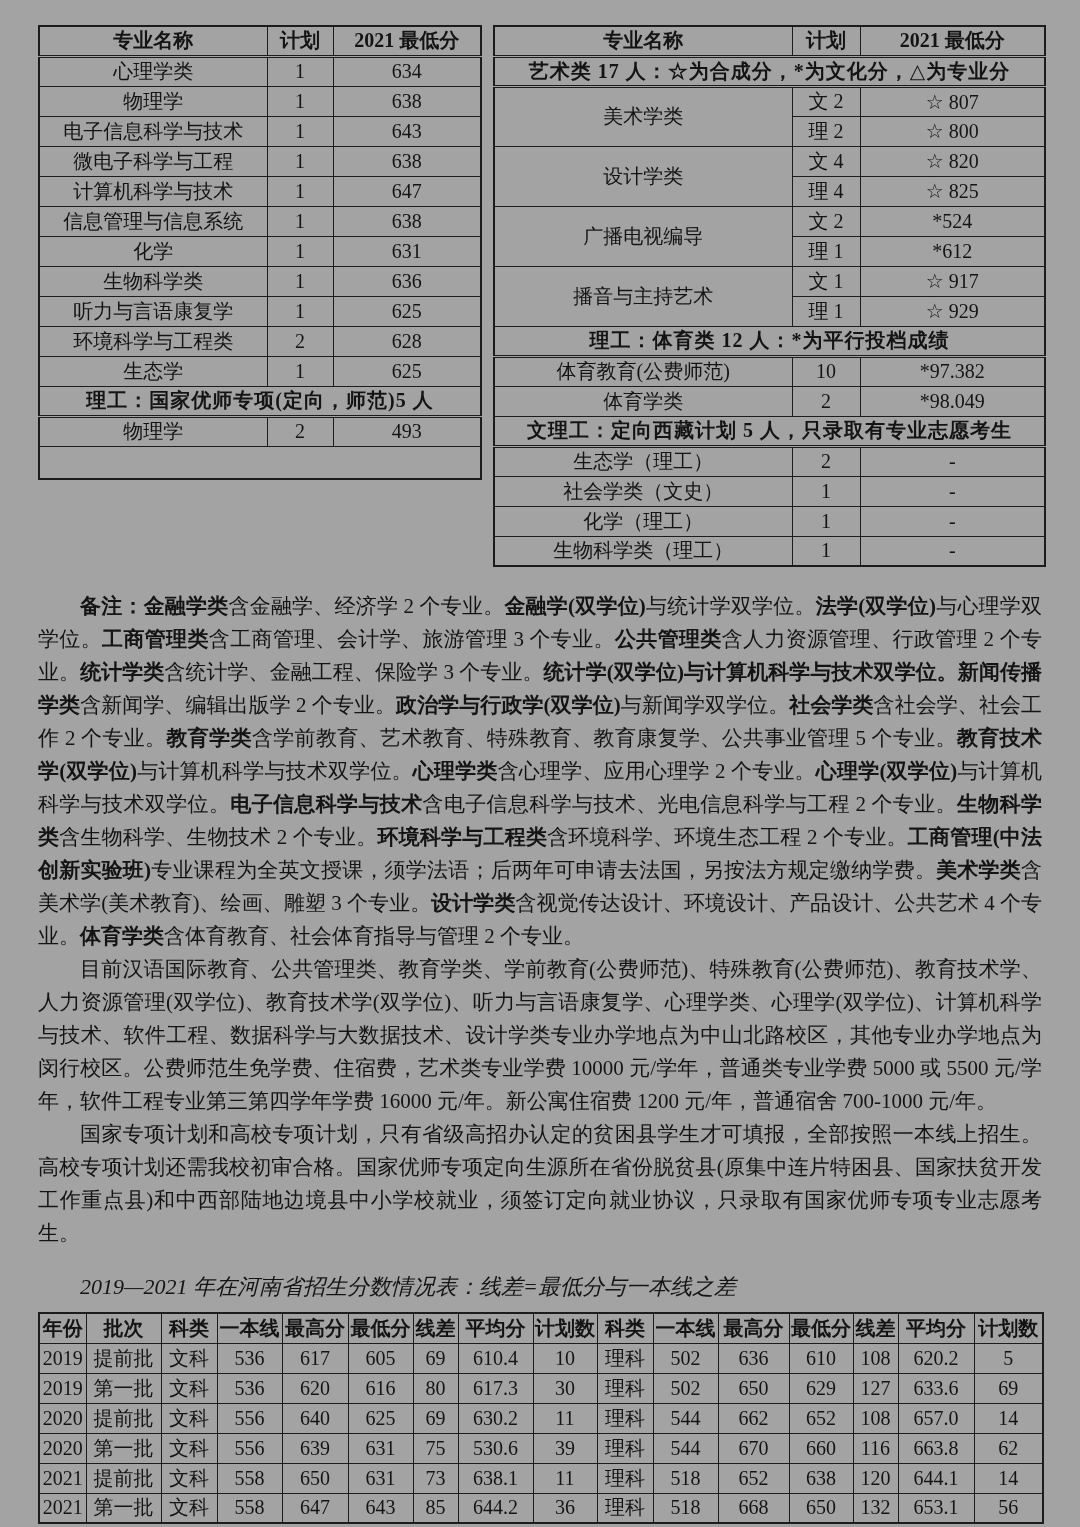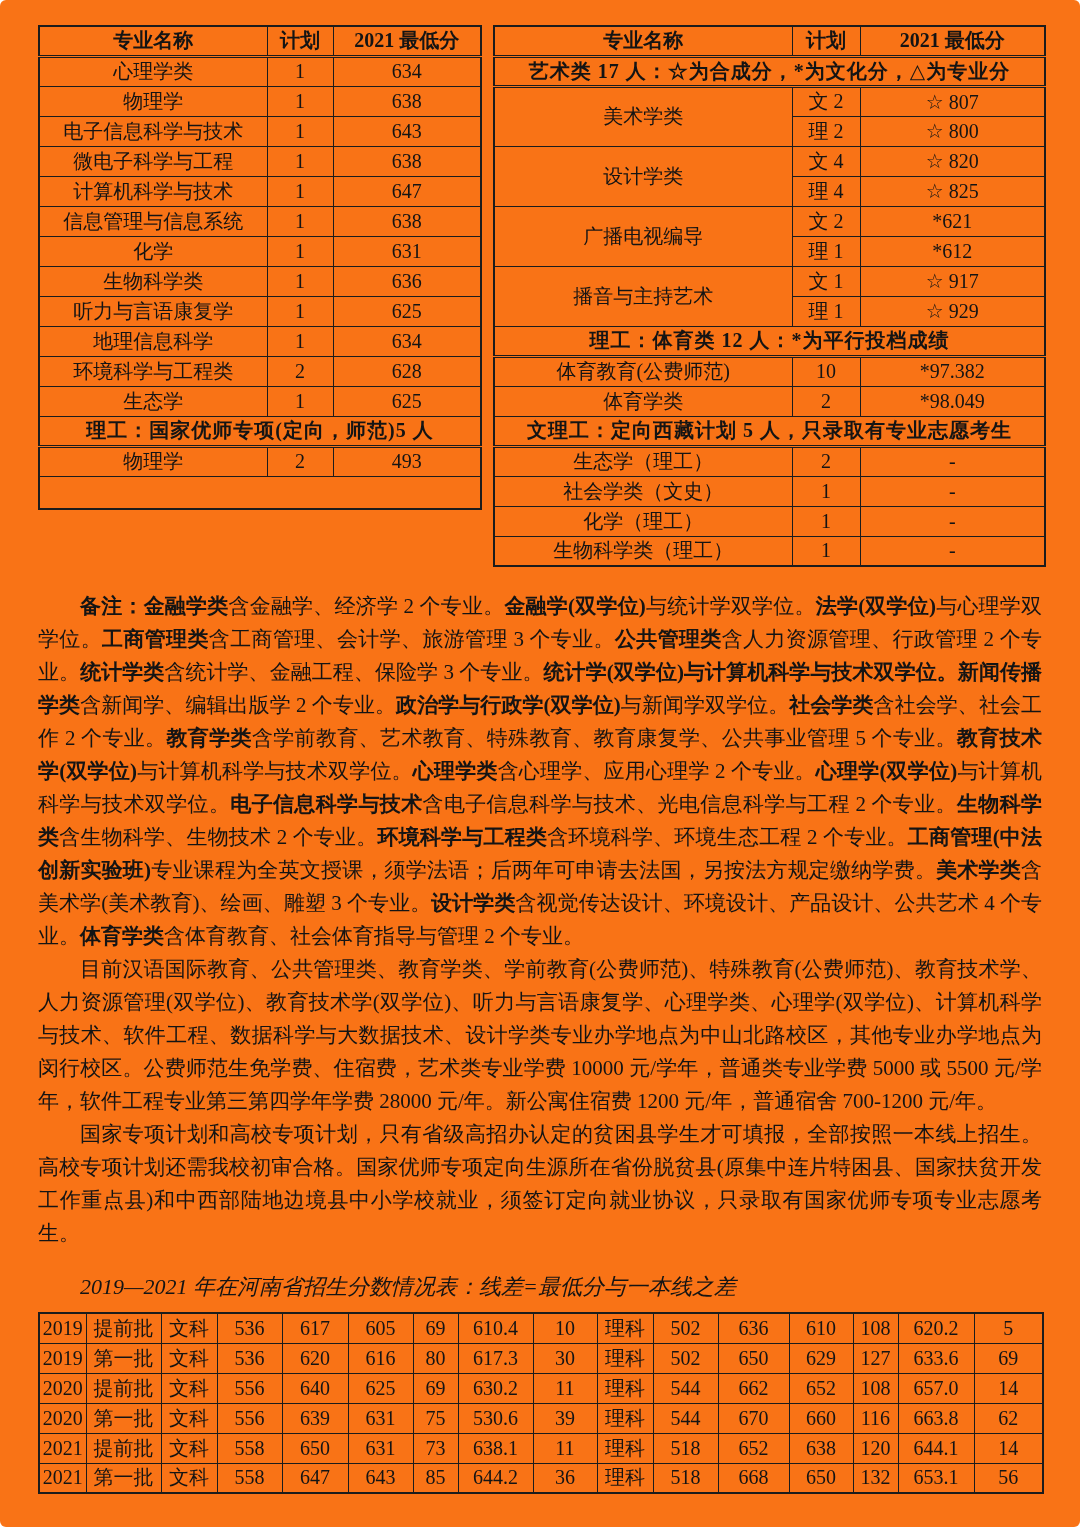--- a/index.html
+++ b/index.html
@@ -1,23 +1,22 @@
 <!DOCTYPE html>
 <html><head>
 <meta charset="utf-8">
 <style>
   * { box-sizing: border-box; }
   html, body { margin: 0; padding: 0; background: #ffffff; }
   .page {
     width: 1080px; height: 1527px;
-    background: #f97316;
+    background: #a3a3a3;
     padding: 25px 38px 0 38px;
     font-family: "Liberation Serif", "DejaVu Serif", serif;
     color: #141414;
-    border-radius: 6px;
   }
   .tables-row { display: flex; gap: 11px; align-items: flex-start; }
   table { border-collapse: collapse; table-layout: fixed; }
   .scoretab { border: 2px solid #1c1c1c; }
   .scoretab th, .scoretab td {
     border: 1px solid #1c1c1c;
     text-align: center; vertical-align: middle;
     height: 30px; font-size: 20px; padding: 0 2px;
     font-weight: normal; overflow: hidden; white-space: nowrap;
   }
@@ -98,25 +97,20 @@
             <td>生物科学类</td>
             <td>1</td>
             <td>636</td>
           </tr>
           <tr>
             <td>听力与言语康复学</td>
             <td>1</td>
             <td>625</td>
           </tr>
           <tr>
-            <td>地理信息科学</td>
-            <td>1</td>
-            <td>634</td>
-          </tr>
-          <tr>
             <td>环境科学与工程类</td>
             <td>2</td>
             <td>628</td>
           </tr>
           <tr>
             <td>生态学</td>
             <td>1</td>
             <td>625</td>
           </tr>
           <tr class="section">
@@ -162,21 +156,21 @@
             <td>文 4</td>
             <td>☆ 820</td>
           </tr>
           <tr>
             <td>理 4</td>
             <td>☆ 825</td>
           </tr>
           <tr>
             <td rowspan="2">广播电视编导</td>
             <td>文 2</td>
-            <td>*621</td>
+            <td>*524</td>
           </tr>
           <tr>
             <td>理 1</td>
             <td>*612</td>
           </tr>
           <tr>
             <td rowspan="2">播音与主持艺术</td>
             <td>文 1</td>
             <td>☆ 917</td>
           </tr>
@@ -219,21 +213,21 @@
             <td>生物科学类（理工）</td>
             <td>1</td>
             <td>-</td>
           </tr>
         </tbody>
     </table>
   </div>
 
   <div class="notes" id="notes">
       <p><b>备注：</b><b>金融学类</b><span>含金融学、经济学 2 个专业。</span><b>金融学(双学位)</b><span>与统计学双学位。</span><b>法学(双学位)</b><span>与心理学双学位。</span><b>工商管理类</b><span>含工商管理、会计学、旅游管理 3 个专业。</span><b>公共管理类</b><span>含人力资源管理、行政管理 2 个专业。</span><b>统计学类</b><span>含统计学、金融工程、保险学 3 个专业。</span><b>统计学(双学位)与计算机科学与技术双学位。</b><b>新闻传播学类</b><span>含新闻学、编辑出版学 2 个专业。</span><b>政治学与行政学(双学位)</b><span>与新闻学双学位。</span><b>社会学类</b><span>含社会学、社会工作 2 个专业。</span><b>教育学类</b><span>含学前教育、艺术教育、特殊教育、教育康复学、公共事业管理 5 个专业。</span><b>教育技术学(双学位)</b><span>与计算机科学与技术双学位。</span><b>心理学类</b><span>含心理学、应用心理学 2 个专业。</span><b>心理学(双学位)</b><span>与计算机科学与技术双学位。</span><b>电子信息科学与技术</b><span>含电子信息科学与技术、光电信息科学与工程 2 个专业。</span><b>生物科学类</b><span>含生物科学、生物技术 2 个专业。</span><b>环境科学与工程类</b><span>含环境科学、环境生态工程 2 个专业。</span><b>工商管理(中法创新实验班)</b><span>专业课程为全英文授课，须学法语；后两年可申请去法国，另按法方规定缴纳学费。</span><b>美术学类</b><span>含美术学(美术教育)、绘画、雕塑 3 个专业。</span><b>设计学类</b><span>含视觉传达设计、环境设计、产品设计、公共艺术 4 个专业。</span><b>体育学类</b><span>含体育教育、社会体育指导与管理 2 个专业。</span></p>
-      <p><span>目前汉语国际教育、公共管理类、教育学类、学前教育(公费师范)、特殊教育(公费师范)、教育技术学、人力资源管理(双学位)、教育技术学(双学位)、听力与言语康复学、心理学类、心理学(双学位)、计算机科学与技术、软件工程、数据科学与大数据技术、设计学类专业办学地点为中山北路校区，其他专业办学地点为闵行校区。公费师范生免学费、住宿费，艺术类专业学费 10000 元/学年，普通类专业学费 5000 或 5500 元/学年，软件工程专业第三第四学年学费 28000 元/年。新公寓住宿费 1200 元/年，普通宿舍 700-1200 元/年。</span></p>
+      <p><span>目前汉语国际教育、公共管理类、教育学类、学前教育(公费师范)、特殊教育(公费师范)、教育技术学、人力资源管理(双学位)、教育技术学(双学位)、听力与言语康复学、心理学类、心理学(双学位)、计算机科学与技术、软件工程、数据科学与大数据技术、设计学类专业办学地点为中山北路校区，其他专业办学地点为闵行校区。公费师范生免学费、住宿费，艺术类专业学费 10000 元/学年，普通类专业学费 5000 或 5500 元/学年，软件工程专业第三第四学年学费 16000 元/年。新公寓住宿费 1200 元/年，普通宿舍 700-1000 元/年。</span></p>
       <p><span>国家专项计划和高校专项计划，只有省级高招办认定的贫困县学生才可填报，全部按照一本线上招生。高校专项计划还需我校初审合格。国家优师专项定向生源所在省份脱贫县(原集中连片特困县、国家扶贫开发工作重点县)和中西部陆地边境县中小学校就业，须签订定向就业协议，只录取有国家优师专项专业志愿考生。</span></p>
     </div>
 
   <div class="henan-title">2019—2021 年在河南省招生分数情况表：线差=最低分与一本线之差</div>
 
   <table class="henan">
     <colgroup>
       <col style="width:47px">
         <col style="width:75px">
         <col style="width:56px">
@@ -245,20 +239,38 @@
         <col style="width:64px">
       <col style="width:56px">
         <col style="width:65px">
         <col style="width:71px">
       <col style="width:64px">
         <col style="width:45px">
         <col style="width:76px">
       <col style="width:69px">
     </colgroup>
     <tbody id="henan-table">
+        <tr class="hdr">
+          <th>年份</th>
+          <th>批次</th>
+          <th>科类</th>
+          <th>一本线</th>
+          <th>最高分</th>
+          <th>最低分</th>
+          <th>线差</th>
+          <th>平均分</th>
+          <th>计划数</th>
+          <th>科类</th>
+          <th>一本线</th>
+          <th>最高分</th>
+          <th>最低分</th>
+          <th>线差</th>
+          <th>平均分</th>
+          <th>计划数</th>
+        </tr>
         <tr>
           <td>2019</td>
           <td>提前批</td>
           <td>文科</td>
           <td>536</td>
           <td>617</td>
           <td>605</td>
           <td>69</td>
           <td>610.4</td>
           <td>10</td>

